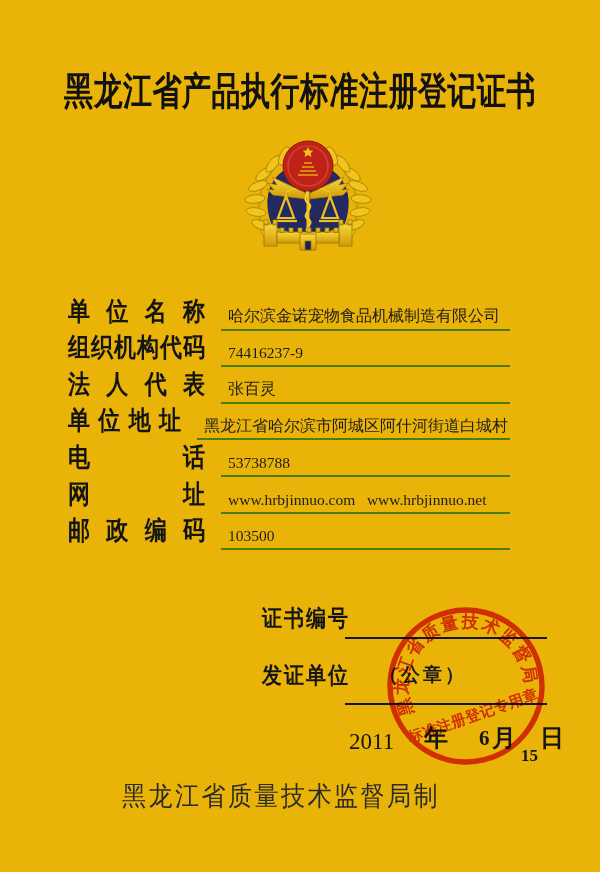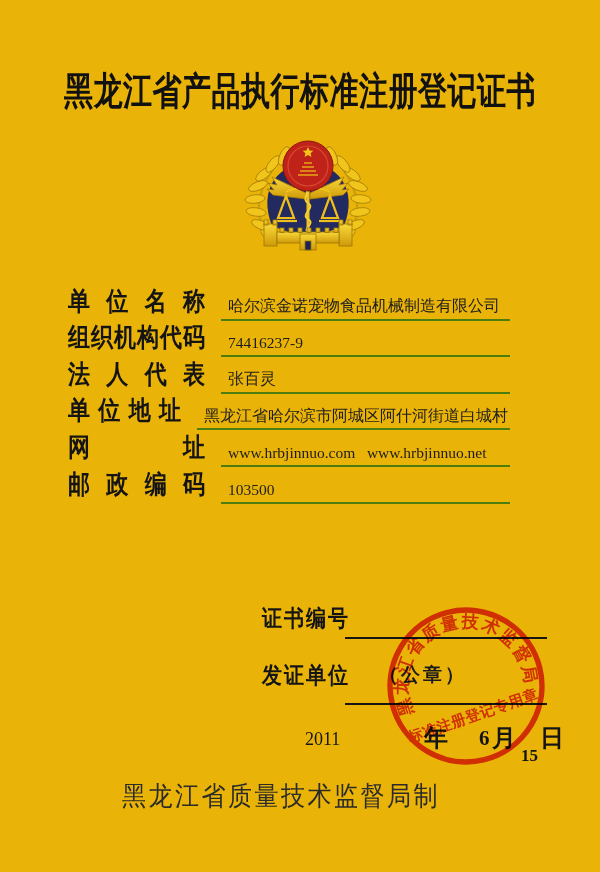--- a/index.html
+++ b/index.html
@@ -13,21 +13,21 @@
   
   .title {
     position:absolute; top:66px; left:0; right:0;
     text-align:center; font-size:29px; font-weight:900;
     letter-spacing:0.5px; color:#111;
     transform:scaleY(1.32); transform-origin:center top;
   }
   
   .emblem { position:absolute; left:234px; top:136px; }
   
-  .form { position:absolute; left:68px; top:284px; width:442px; }
+  .form { position:absolute; left:68px; top:294px; width:442px; }
   .row { display:flex; align-items:flex-end; height:36.6px; }
   .flabel {
     width:137px; font-size:22px; font-weight:800; line-height:1;
     text-align:justify; text-align-last:justify; text-justify:inter-character;
     padding-bottom:5px; color:#141414;
     transform:scaleY(1.18); transform-origin:center bottom;
   }
   .fvalue {
     flex:1; margin-left:16px; border-bottom:2px solid #4d7c0f;
     font-size:16px; line-height:1.15; padding:0 2px 3px 7px;
@@ -39,21 +39,21 @@
   .cert-label {
     font-size:20px; font-weight:800; letter-spacing:2px; color:#141414;
     transform:scaleY(1.15); transform-origin:left bottom; white-space:nowrap;
   }
   .uline { border-top:2px solid #161616; width:202px; height:0; }
   .issuer-value {
     font-size:19px; font-weight:800; letter-spacing:3px; color:#1b1b1b;
     white-space:nowrap;
   }
   .date-part { position:absolute; white-space:nowrap; color:#151515; }
-  .d-num   { font-size:18px; }
+  .d-num   { font-size:23px;margin-left:44px; }
   .d-big   { font-size:24px; font-weight:800; }
   .d-mnum  { font-size:21px; font-weight:700; }
   .d-dnum  { font-size:17px; font-weight:700; }
   
   .seal {
     position:absolute; left:383px; top:603px; width:166px; height:166px;
     transform:rotate(-14deg); opacity:0.92; mix-blend-mode:multiply;
   }
   
   .footer {
@@ -157,20 +157,24 @@
     </div>
     <div class="row">
       <div class="flabel">法人代表</div>
       <div class="fvalue">张百灵</div>
     </div>
     <div class="row">
       <div class="flabel">单位地址</div>
       <div class="fvalue">黑龙江省哈尔滨市阿城区阿什河街道白城村</div>
     </div>
     <div class="row">
+      <div class="flabel">电话</div>
+      <div class="fvalue latin">53738788</div>
+    </div>
+    <div class="row">
       <div class="flabel">网址</div>
       <div class="fvalue latin">www.hrbjinnuo.com   www.hrbjinnuo.net</div>
     </div>
     <div class="row">
       <div class="flabel">邮政编码</div>
       <div class="fvalue latin">103500</div>
     </div>
   </div>
 
   <div class="abs cert-label" style="left:262px; top:607px;">证书编号</div>

